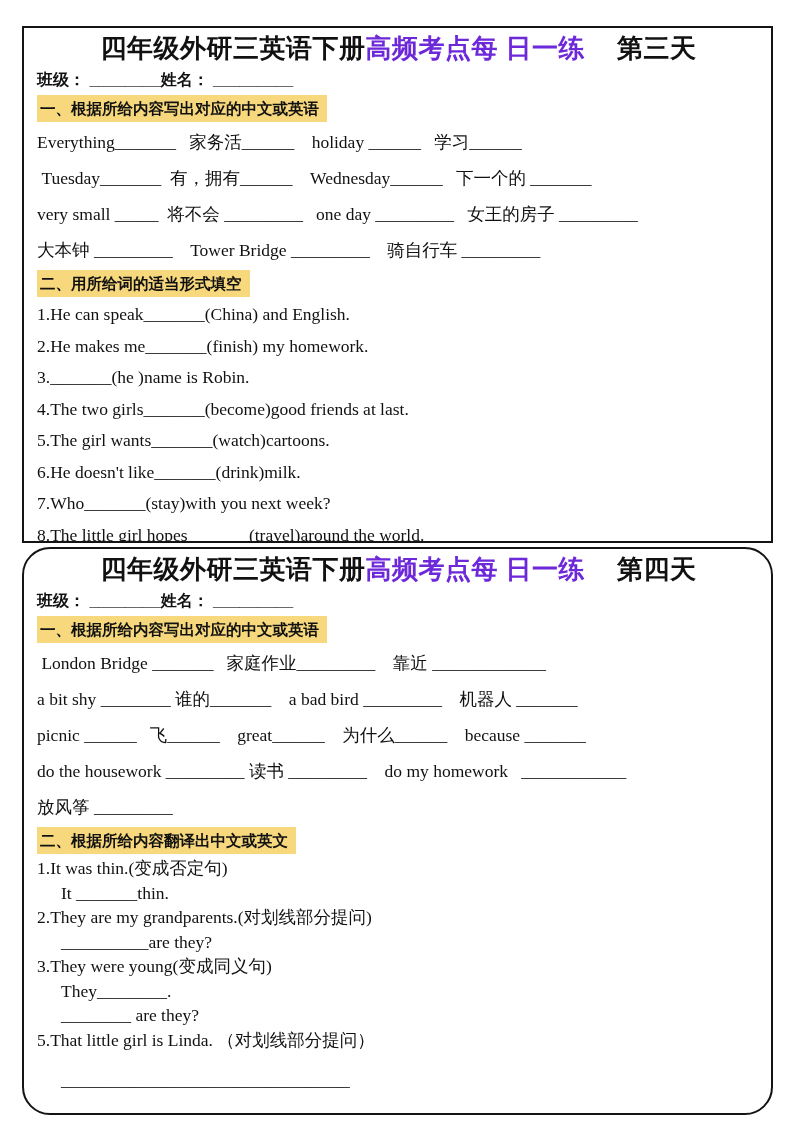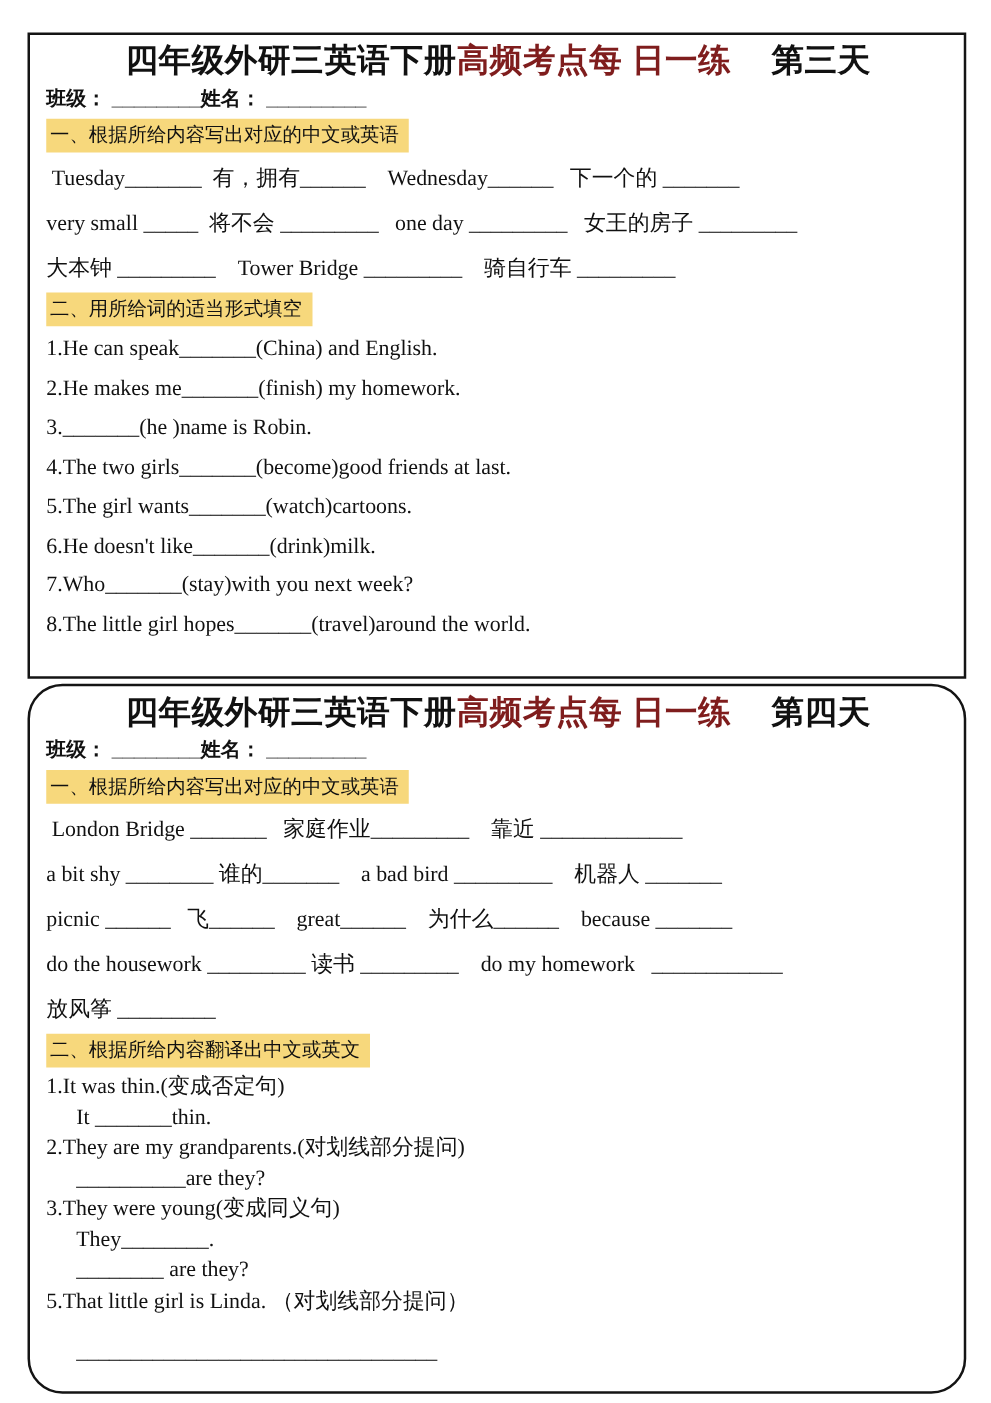--- a/index.html
+++ b/index.html
@@ -1,43 +1,44 @@
 <!DOCTYPE html>
 <html><head>
 <meta charset="utf-8">
 <style>
   html,body{margin:0;padding:0;background:#ffffff;}
   body{width:793px;height:1122px;position:relative;font-family:"Liberation Serif",serif;color:#111;}
   .page{position:absolute;left:22px;width:751px;background:#fff;border:2px solid #141414;box-sizing:border-box;padding:3px 11px 0 13px;overflow:hidden;}
   .page-day3{top:26px;height:517px;}
   .page-day4{top:547px;height:568px;border-radius:28px;}
   .wtitle{text-align:center;font-family:"Liberation Sans","DejaVu Sans",sans-serif;font-weight:bold;font-size:26px;line-height:34px;white-space:pre-wrap;letter-spacing:0.5px;}
-  .t-red{color:#7f1d1d;}
+  .t-red{color:#6d28d9;}
   .t-day{margin-left:32px;}
   .idline{text-align:left;font-family:"Liberation Sans","DejaVu Sans",sans-serif;font-weight:bold;font-size:16px;line-height:26px;margin:2px 0 1px 0;white-space:pre-wrap;}
   .sec-head-wrap{margin:2px 0 2px 0;line-height:23px;}
-  .sec-head{display:inline-block;background:#f7d87c;font-family:"Liberation Sans","DejaVu Sans",sans-serif;font-weight:normal;font-size:15.5px;padding:2px 8px 2px 3px;}
+  .sec-head{display:inline-block;background:#f7d87c;font-family:"Liberation Sans","DejaVu Sans",sans-serif;font-weight:bold;font-size:15.5px;padding:2px 8px 2px 3px;}
   .vrow{font-size:17.5px;line-height:36px;white-space:pre-wrap;}
   .qrow{font-size:17.5px;line-height:31.5px;white-space:pre-wrap;}
   .tline{font-size:17.5px;line-height:24.5px;white-space:pre-wrap;}
   .ans{padding-left:24px;}
   .u{}
   .final-blank{margin-top:16px;padding-left:24px;}
 </style>
 </head>
 <body>
 
 <div class="page page-day3">
   <div class="wtitle"><span>四年级外研三英语下册</span><span class="t-red">高频考点每 日一练</span><span class="t-day">第三天</span></div>
 
   <div class="idline">班级： ________姓名： _________</div>
 
   <div class="sec-head-wrap"><span class="sec-head">一、根据所给内容写出对应的中文或英语</span></div>
 
   <div>
+    <div class="vrow">Everything_______   家务活______    holiday ______   学习______</div>
     <div class="vrow"> Tuesday_______  有，拥有______    Wednesday______   下一个的 _______</div>
     <div class="vrow">very small _____  将不会 _________   one day _________   女王的房子 _________</div>
     <div class="vrow">大本钟 _________    Tower Bridge _________    骑自行车 _________</div>
   </div>
 
   <div class="sec-head-wrap"><span class="sec-head">二、用所给词的适当形式填空</span></div>
 
   <div>
     <div class="qrow">1.He can speak_______(China) and English.</div>
     <div class="qrow">2.He makes me_______(finish) my homework.</div>

